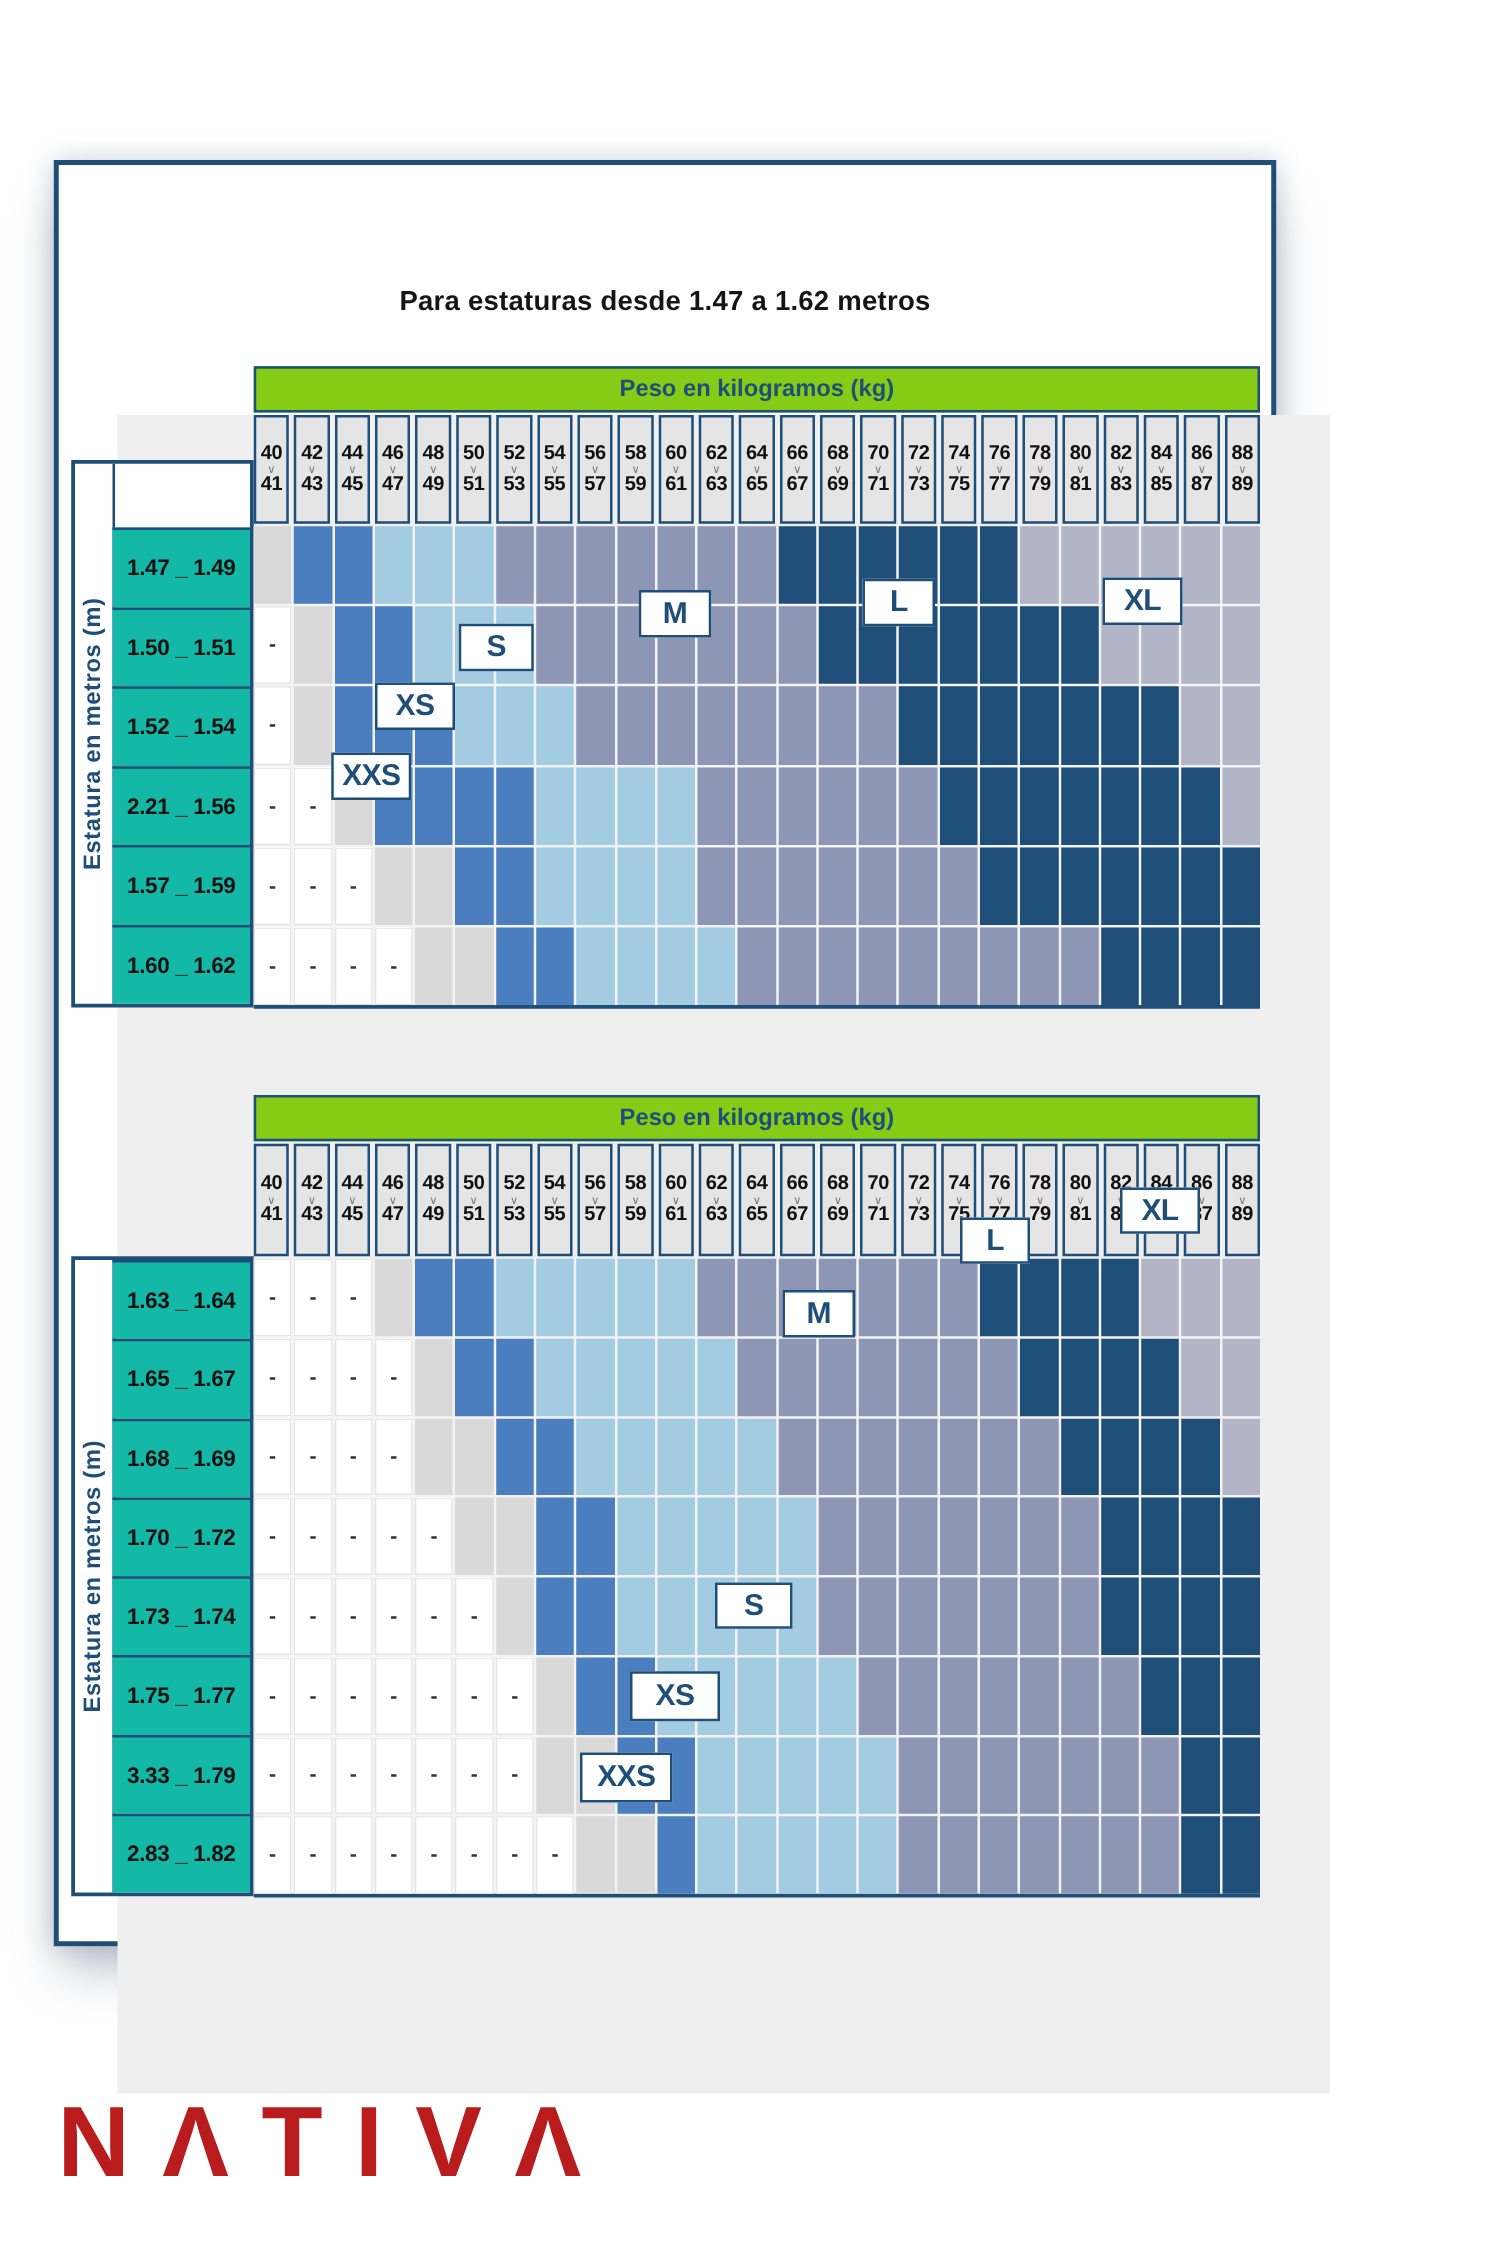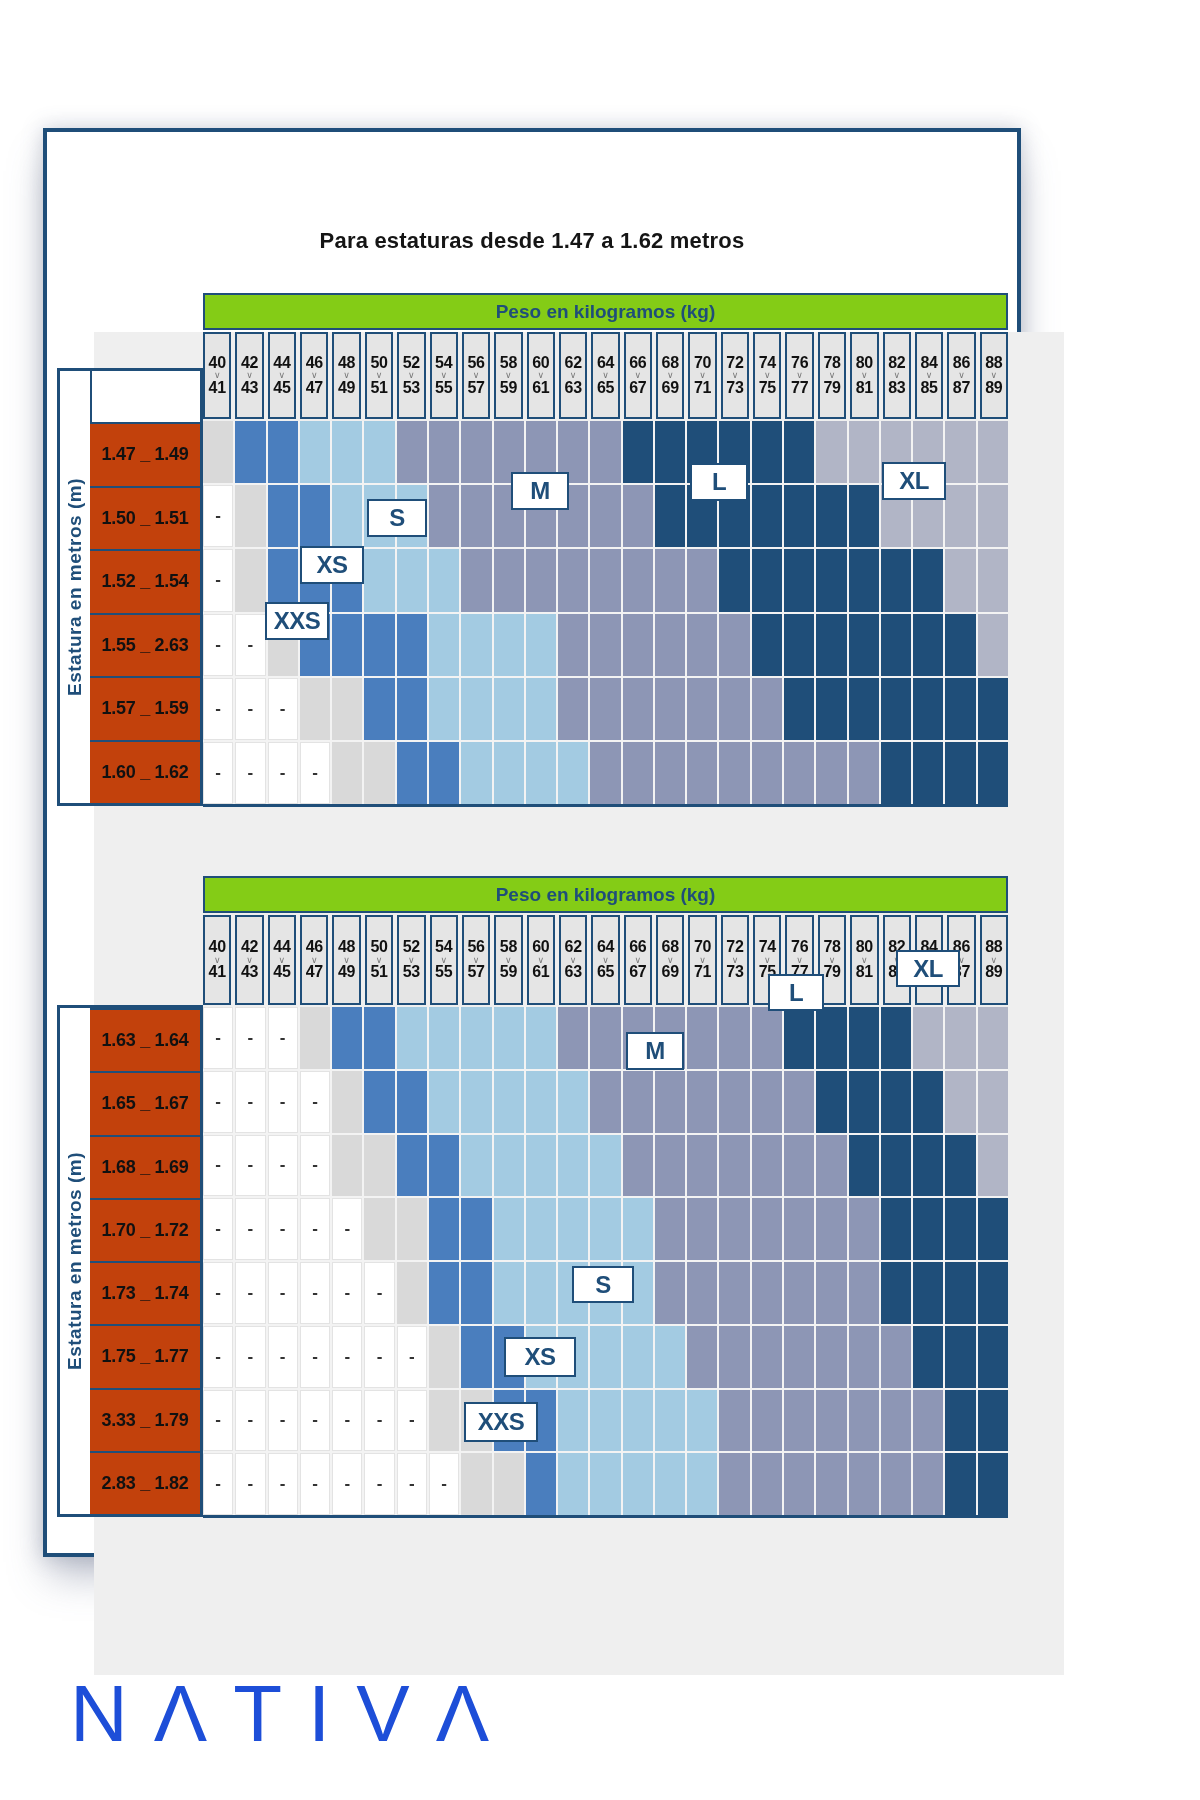--- a/index.html
+++ b/index.html
@@ -39,26 +39,26 @@
 
   .leftblock{position:absolute;left:57px;width:146px;background:#fff;border:3px solid #1F4E79;box-sizing:border-box;}
   .lb-t1{top:368px;height:438px;} .lb-t2{top:1005px;height:512px;}
   .vstrip{position:absolute;left:0;top:0;bottom:0;width:30px;border-right:2px solid #1F4E79;}
   .vlabel{position:absolute;left:15px;top:50%;transform:translate(-50%,-50%) rotate(-90deg);
           white-space:nowrap;font-size:19px;font-weight:bold;color:#1F4E79;letter-spacing:.5px;}
   .rowlabels{position:absolute;left:30px;right:0;bottom:0;display:flex;flex-direction:column;}
   .rl-t1{top:51px;} .rl-t2{top:0px;}
   .rowlabel{flex:1;border-top:2px solid #1F4E79;box-sizing:border-box;display:flex;
             align-items:center;justify-content:center;font-size:18px;font-weight:bold;color:#111;
-            letter-spacing:-.3px;background:#c2410c;}
+            letter-spacing:-.3px;background:#14b8a6;}
   .sizelabel{position:absolute;background:#fff;border:2px solid #1F4E79;box-sizing:border-box;
              display:flex;align-items:center;justify-content:center;color:#1F4E79;
              font-weight:bold;font-size:24px;z-index:6;letter-spacing:-.5px;}
-  .logo{position:absolute;left:46px;top:1668px;font-size:80px;color:#1d4ed8;
-        letter-spacing:26px;font-weight:normal;margin-left:24px;}
+  .logo{position:absolute;left:46px;top:1668px;font-size:80px;color:#b91c1c;
+        letter-spacing:26px;font-weight:bold;}
 </style>
 </head>
 <body>
 
 <div class="page">
 
   <div class="frame">
     <div class="content-bg"></div>
   </div>
 
@@ -193,21 +193,21 @@
       </div>
     </div>
   <div class="leftblock lb-t1">
     <div class="vstrip">
       <div class="vlabel">Estatura en metros (m)</div>
     </div>
     <div class="rowlabels rl-t1">
         <div class="rowlabel">1.47 _ 1.49</div>
         <div class="rowlabel">1.50 _ 1.51</div>
         <div class="rowlabel">1.52 _ 1.54</div>
-        <div class="rowlabel">1.55 _ 2.63</div>
+        <div class="rowlabel">2.21 _ 1.56</div>
         <div class="rowlabel">1.57 _ 1.59</div>
         <div class="rowlabel">1.60 _ 1.62</div>
       </div>
   </div>
   <div class="grid grid-t1">
       <div class="cell c-xxs"></div>
       <div class="cell c-xs"></div>
       <div class="cell c-xs"></div>
       <div class="cell c-s"></div>
       <div class="cell c-s"></div>

